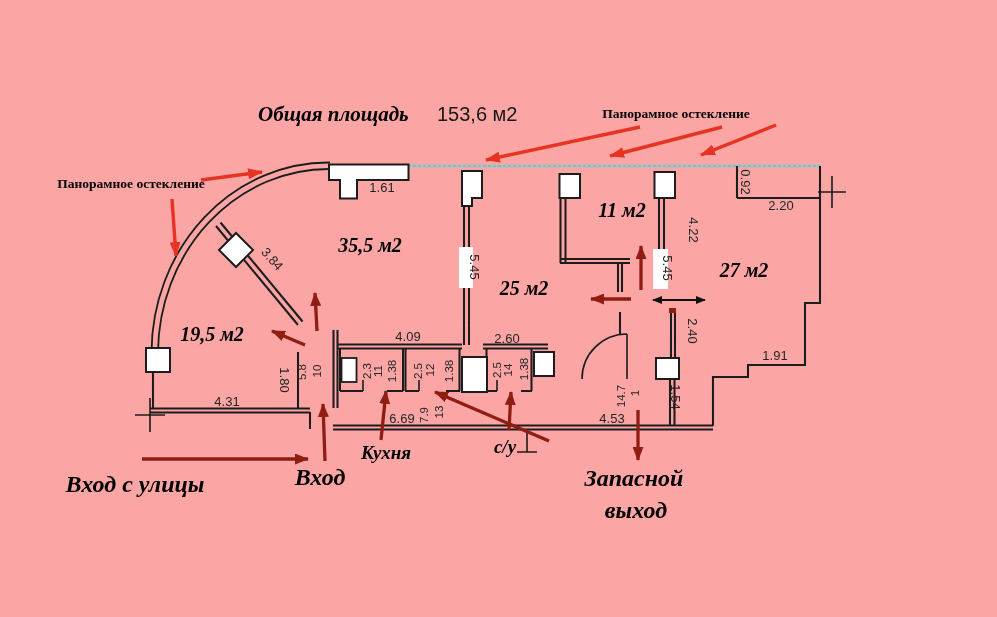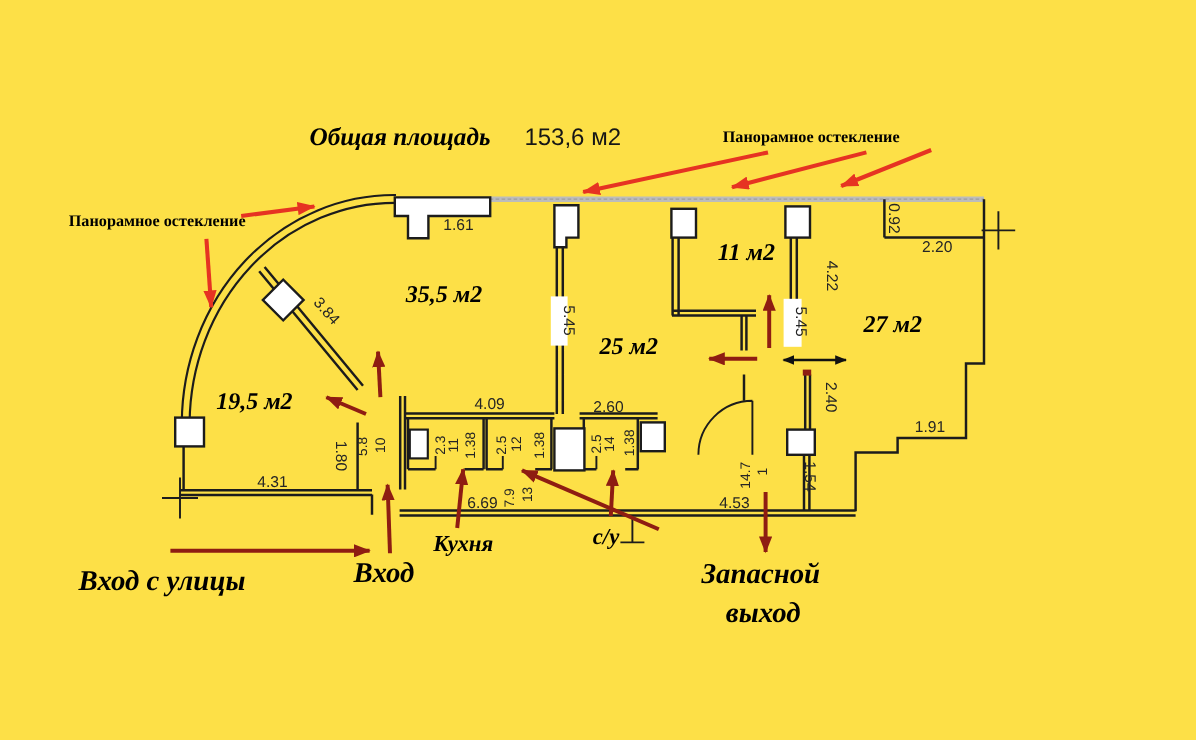--- a/index.html
+++ b/index.html
@@ -1,16 +1,16 @@
 <!DOCTYPE html>
 <html><head>
 <meta charset="utf-8">
 <style>
   html,body{margin:0;padding:0;background:#ffffff;}
-  .stage{position:relative;width:997px;height:617px;background:#fde047;overflow:hidden;
+  .stage{position:relative;width:997px;height:617px;background:#fca5a5;overflow:hidden;
          font-family:"Liberation Sans",sans-serif;}
   svg{position:absolute;left:0;top:0;}
   text{user-select:none;}
   .dim{font:13px "Liberation Sans",sans-serif;fill:#252525;}
   .dimsm{font:11.5px "Liberation Sans",sans-serif;fill:#252525;}
   .mid{text-anchor:middle;}
   .room{font:italic 700 20px "Liberation Serif",serif;fill:#000;}
   .big{font:italic 700 24px "Liberation Serif",serif;fill:#000;}
   .big2{font:italic 700 19px "Liberation Serif",serif;fill:#000;}
   .glz{font:700 13.5px "Liberation Serif",serif;fill:#000;}

